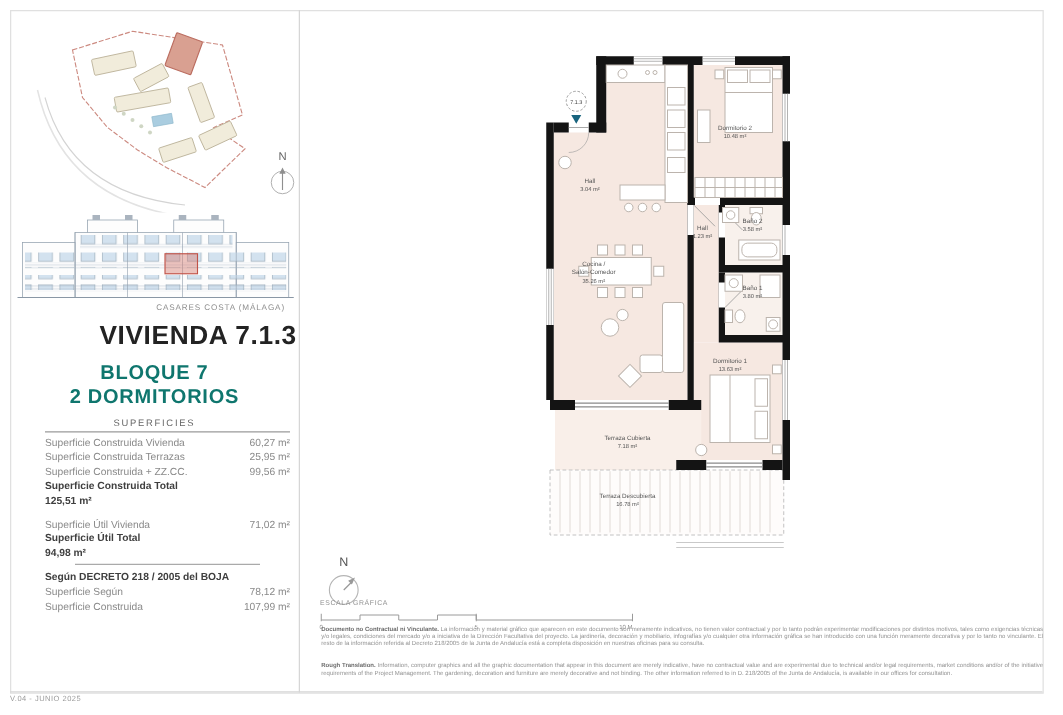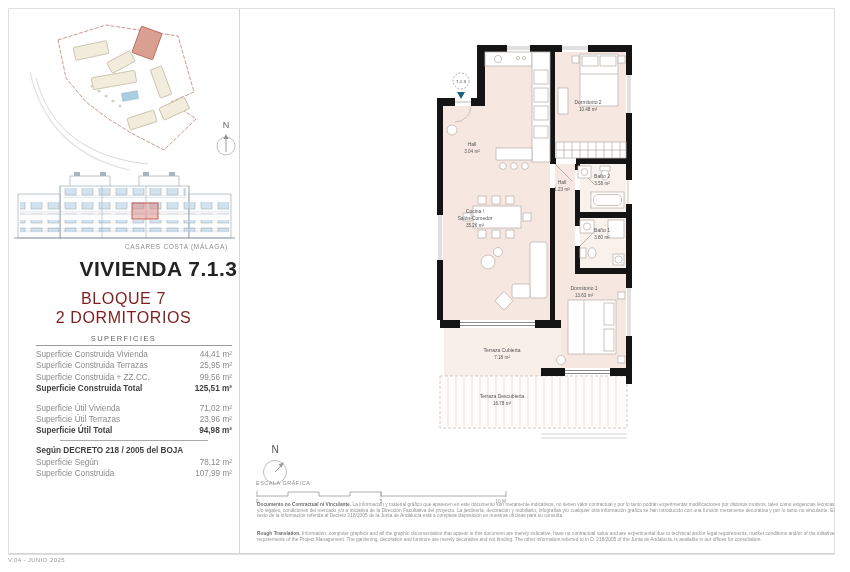--- a/index.html
+++ b/index.html
@@ -7,27 +7,27 @@
        font-family:"Liberation Sans", sans-serif;color:#333;}
   .abs{position:absolute;}
   
   .frame{left:8px;top:8px;width:825px;height:545px;border:1px solid #e0e0e0;}
   .divider{left:239px;top:8px;width:1px;height:546px;background:#d6d6d6;}
   .footer-rule{left:8px;top:553px;width:826px;height:1px;background:#d6d6d6;}
   .version{left:8px;top:557px;font-size:6px;color:#9a9a9a;letter-spacing:.4px;}
   
   .location{left:8px;top:243px;width:220px;text-align:right;font-size:6.5px;letter-spacing:.7px;color:#8e8e8e;}
   .title{left:8px;top:257px;width:231px;text-align:center;font-size:21px;font-weight:bold;color:#232323;letter-spacing:.5px;padding-left:35px;}
-  .subtitle{left:8px;width:231px;text-align:center;font-size:16px;color:#7f1d1d;letter-spacing:.6px;}
+  .subtitle{left:8px;width:231px;text-align:center;font-size:16px;color:#0f766e;letter-spacing:.6px;font-weight:bold;}
   .sub1{top:290px;} .sub2{top:309px;text-align:center;}
   .surf-head{left:8px;top:334px;width:231px;text-align:center;font-size:7.5px;letter-spacing:1.4px;color:#666;}
   .surf-rule{left:36px;top:345px;width:196px;height:1px;background:#9a9a9a;}
   .table{left:36px;top:349px;width:196px;font-size:8.2px;color:#8a8a8a;}
   .trow{display:flex;justify-content:space-between;line-height:11.4px;}
-  .trow.bold{color:#3f3f3f;font-weight:bold;}
+  .trow.bold{color:#3f3f3f;font-weight:bold;flex-direction:column;}
   .tgap{height:8px;}
   .mid-rule{margin:3px auto 3px auto;width:148px;height:1px;background:#aaaaaa;}
   .dec-title{font-weight:bold;color:#3f3f3f;line-height:13px;margin-top:1px;}
   
   .escala-label{left:256px;top:480px;font-size:5.5px;letter-spacing:.5px;color:#8f8f8f;}
   
   .disc{left:257px;width:770px;font-size:6.4px;line-height:7.7px;color:#929292;text-align:justify;
         transform:scale(0.75);transform-origin:0 0;}
   .disc b{color:#6e6e6e;}
   .disc-es{top:501px;} .disc-en{top:530px;}
@@ -119,42 +119,38 @@
 <div class="abs location">CASARES COSTA (MÁLAGA)</div>
 <div class="abs title">VIVIENDA 7.1.3</div>
 <div class="abs subtitle sub1">BLOQUE 7</div>
 <div class="abs subtitle sub2">2 DORMITORIOS</div>
 <div class="abs surf-head">SUPERFICIES</div>
 <div class="abs surf-rule"></div>
 
 <div class="abs table">
   <div class="trow">
       <span>Superficie Construida Vivienda</span>
-      <span>44,41 m²</span>
+      <span>60,27 m²</span>
     </div>
   <div class="trow">
       <span>Superficie Construida Terrazas</span>
       <span>25,95 m²</span>
     </div>
   <div class="trow">
       <span>Superficie Construida + ZZ.CC.</span>
       <span>99,56 m²</span>
     </div>
   <div class="trow bold">
       <span>Superficie Construida Total</span>
       <span>125,51 m²</span>
     </div>
   <div class="tgap"></div>
   <div class="trow">
       <span>Superficie Útil Vivienda</span>
       <span>71,02 m²</span>
-    </div>
-  <div class="trow">
-      <span>Superficie Útil Terrazas</span>
-      <span>23,96 m²</span>
     </div>
   <div class="trow bold">
       <span>Superficie Útil Total</span>
       <span>94,98 m²</span>
     </div>
   <div class="mid-rule"></div>
   <div class="dec-title">Según DECRETO 218 / 2005 del BOJA</div>
   <div class="trow">
       <span>Superficie Según</span>
       <span>78,12 m²</span>

